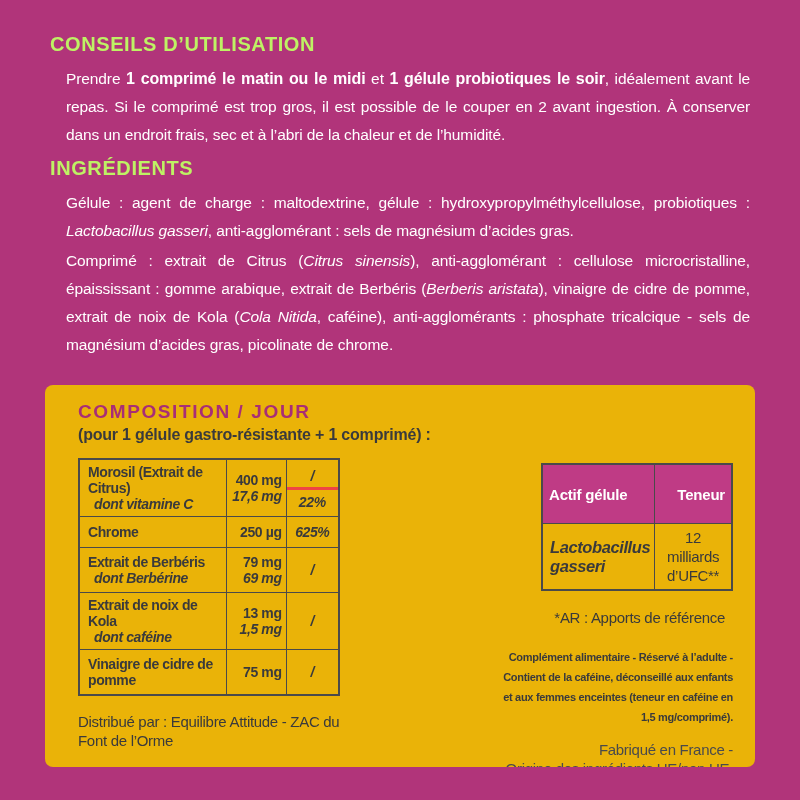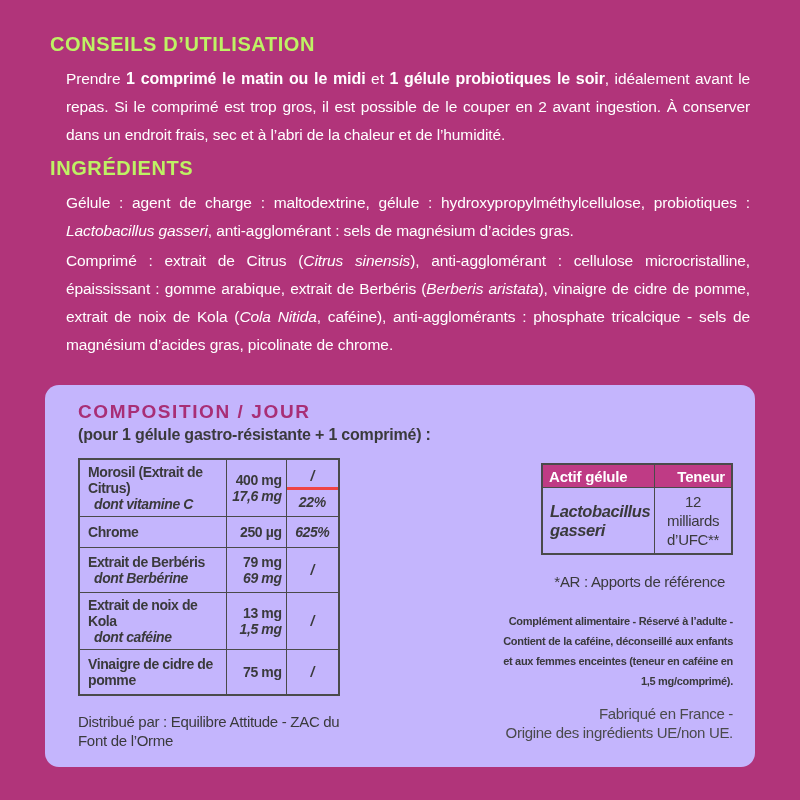--- a/index.html
+++ b/index.html
@@ -23,21 +23,21 @@
     letter-spacing: -0.1px; text-align: justify;
     margin: 0 0 8px 16px; color: #FFFFFF;
   }
   .body-par .b { font-weight: 700; font-size: 16px; }
   .body-par .i { font-style: italic; }
   .mb2 { margin-bottom: 2px; }
   .mt-ingredients { margin-top: 0; }
 
   
   .card {
-    background: #c4b5fd; border-radius: 14px;
+    background: #eab308; border-radius: 8px;
     margin: 26px 45px 0 45px;
     box-sizing: border-box;
     padding: 16px 22px 12px 33px;
     color: #3A3A3C;
     height: 382px;
     overflow: hidden;
   }
   .card-title {
     color: #A82E76; font-size: 19px; font-weight: 700;
     letter-spacing: 1.6px; margin: 0;
@@ -82,21 +82,21 @@
   .right-col {
     width: 240px; margin-top: 5px;
     display: flex; flex-direction: column; align-items: flex-end;
     text-align: right;
   }
   .capsule-table { width: 192px; border: 2px solid #4A4A4A; }
   .capsule-table th, .capsule-table td { border: 1px solid #4A4A4A; }
   .capsule-table th {
     background: #BF3B85; color: #FFFFFF;
     font-size: 15px; font-weight: 700; letter-spacing: -0.2px;
-    padding: 2px 6px; height: 18px;
+    padding: 20px 6px; height: 18px;
   }
   .capsule-name {
     font-size: 16.5px; font-weight: 700; font-style: italic;
     text-align: left; padding: 4px 4px 4px 7px; color: #3A3A3C;
     letter-spacing: -0.4px; line-height: 19px; width: 100px;
   }
   .capsule-amount {
     font-size: 15px; font-weight: 500; text-align: center;
     color: #3A3A3C; letter-spacing: -0.3px; line-height: 19px; padding: 4px 2px;
   }

